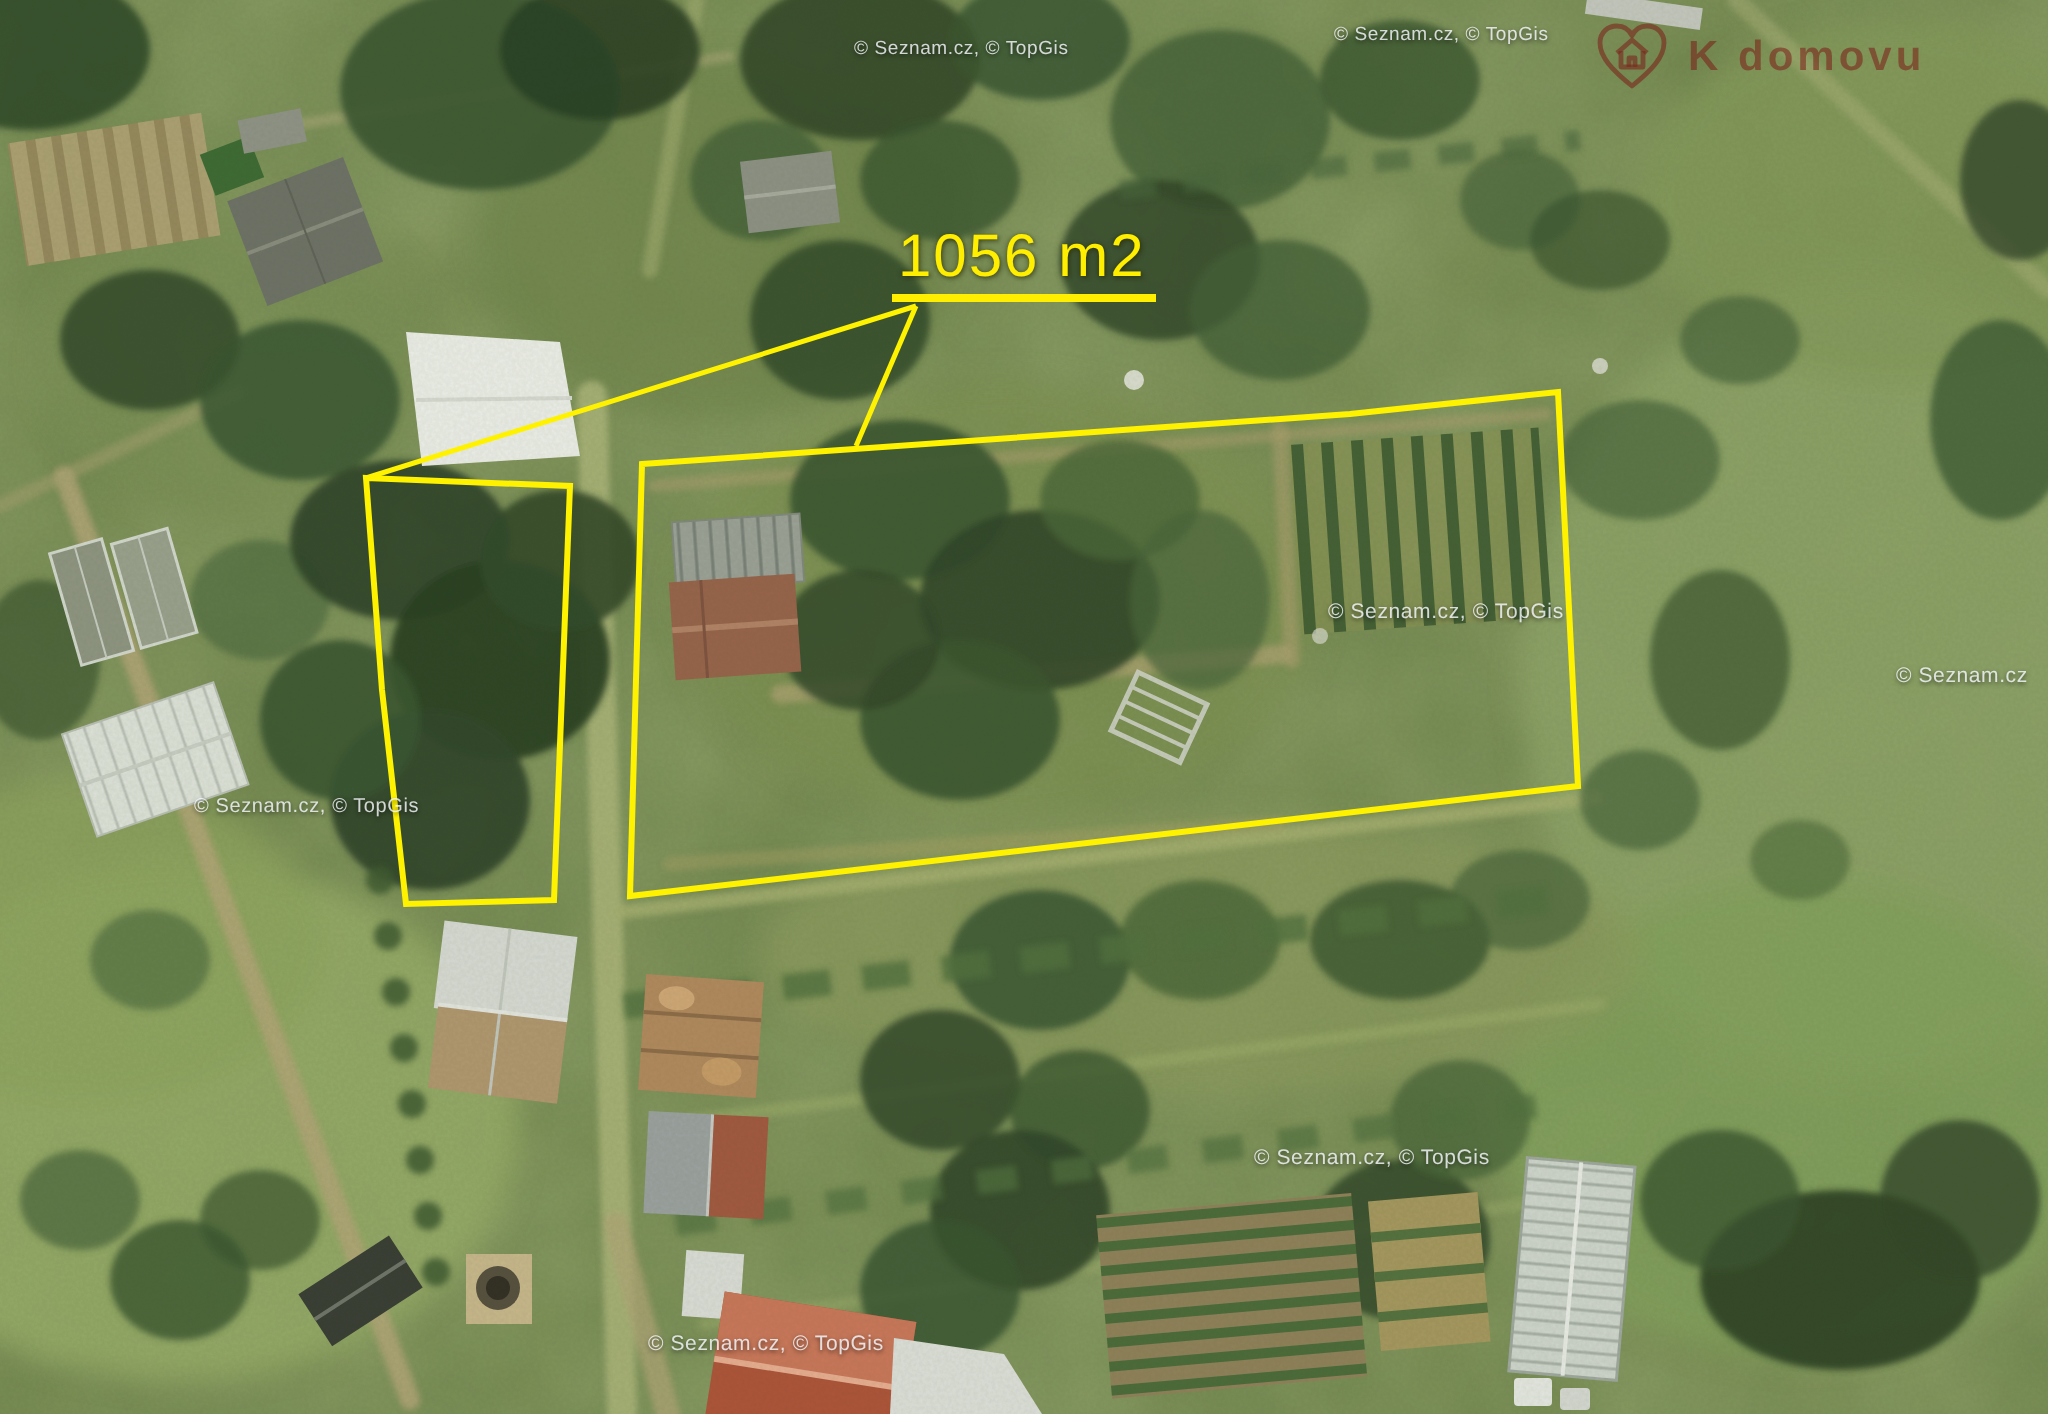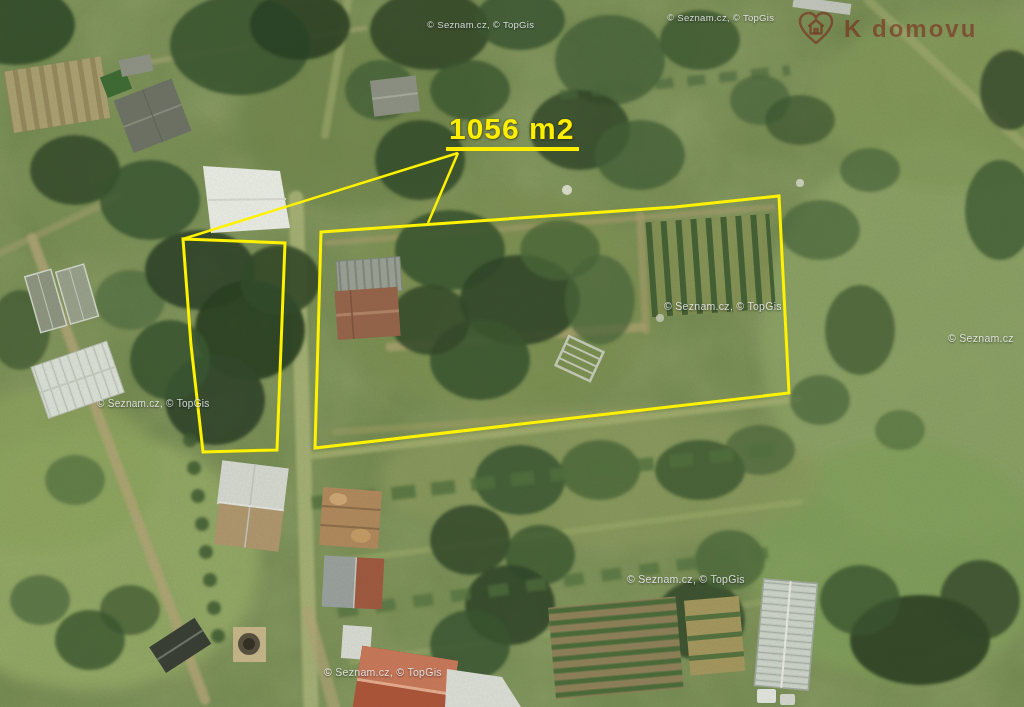--- a/index.html
+++ b/index.html
@@ -5,37 +5,37 @@
   html,body{margin:0;padding:0;background:#222;}
   .stage{
     position:relative;width:1024px;height:707px;overflow:hidden;
     font-family:"Liberation Sans", sans-serif;
     background:#74874e;
   }
   .stage svg.photo{position:absolute;left:0;top:0;}
   .overlay{position:absolute;left:0;top:0;pointer-events:none;}
   .area-label{
     position:absolute;left:446px;top:112px;
-    color:#ffee00;font-size:30px;font-weight:bold;letter-spacing:1px;
+    color:#ffee00;font-size:30px;font-weight:normal;letter-spacing:1px;
     border-bottom:4px solid #ffee00;padding:0 5px 1px 3px;
     text-shadow:1px 1px 2px rgba(40,40,0,.55), -1px 0 2px rgba(40,40,0,.3);
     white-space:nowrap;
   }
   .wm{
     position:absolute;white-space:nowrap;
     color:rgba(246,249,253,.82);
     text-shadow:0 1px 2px rgba(0,0,0,.55);
     letter-spacing:.3px;
   }
   .logo{
     position:absolute;left:797px;top:11px;display:flex;align-items:center;
     opacity:.88;
   }
   .logo .logo-text{
-    margin-left:9px;font-size:24px;font-weight:bold;letter-spacing:2px;
+    margin-left:9px;font-size:21px;font-weight:bold;letter-spacing:2px;
     color:rgba(122,28,22,.62);
     white-space:nowrap;
   }
 </style>
 </head>
 <body>
 
 <div class="stage">
 
   <svg class="photo" width="1024" height="707" viewBox="0 0 1024 707" aria-hidden="true">

